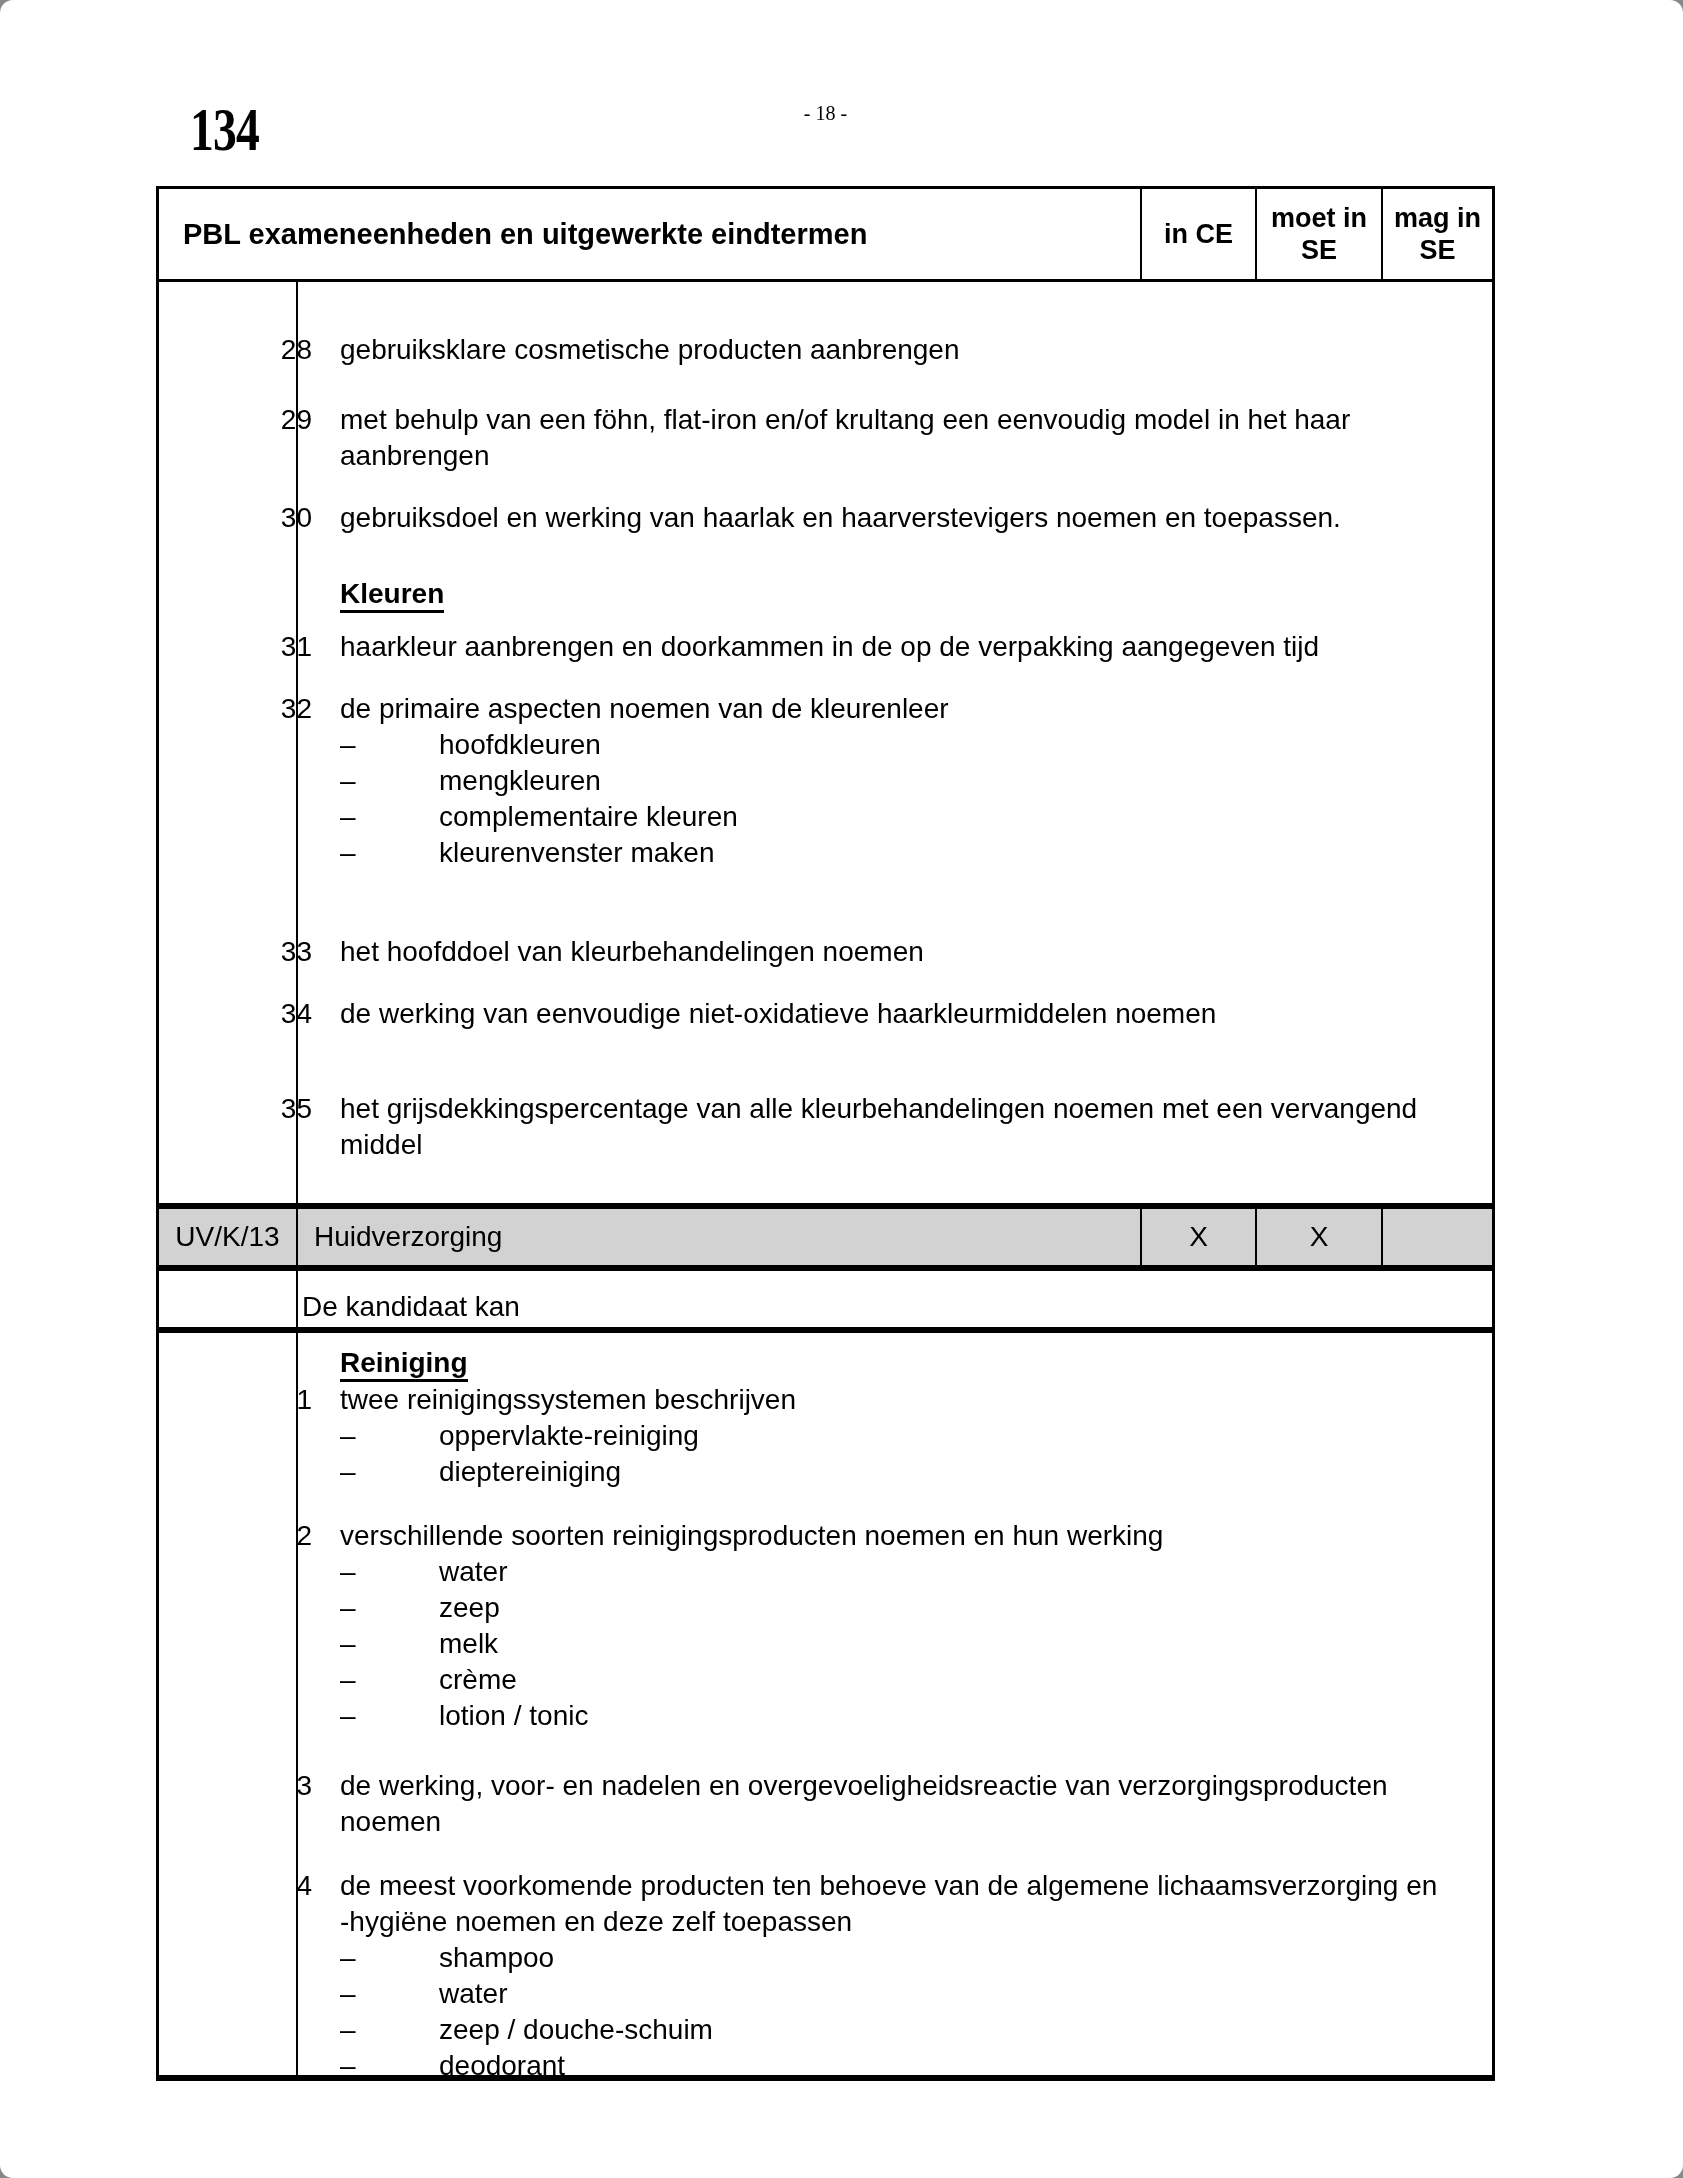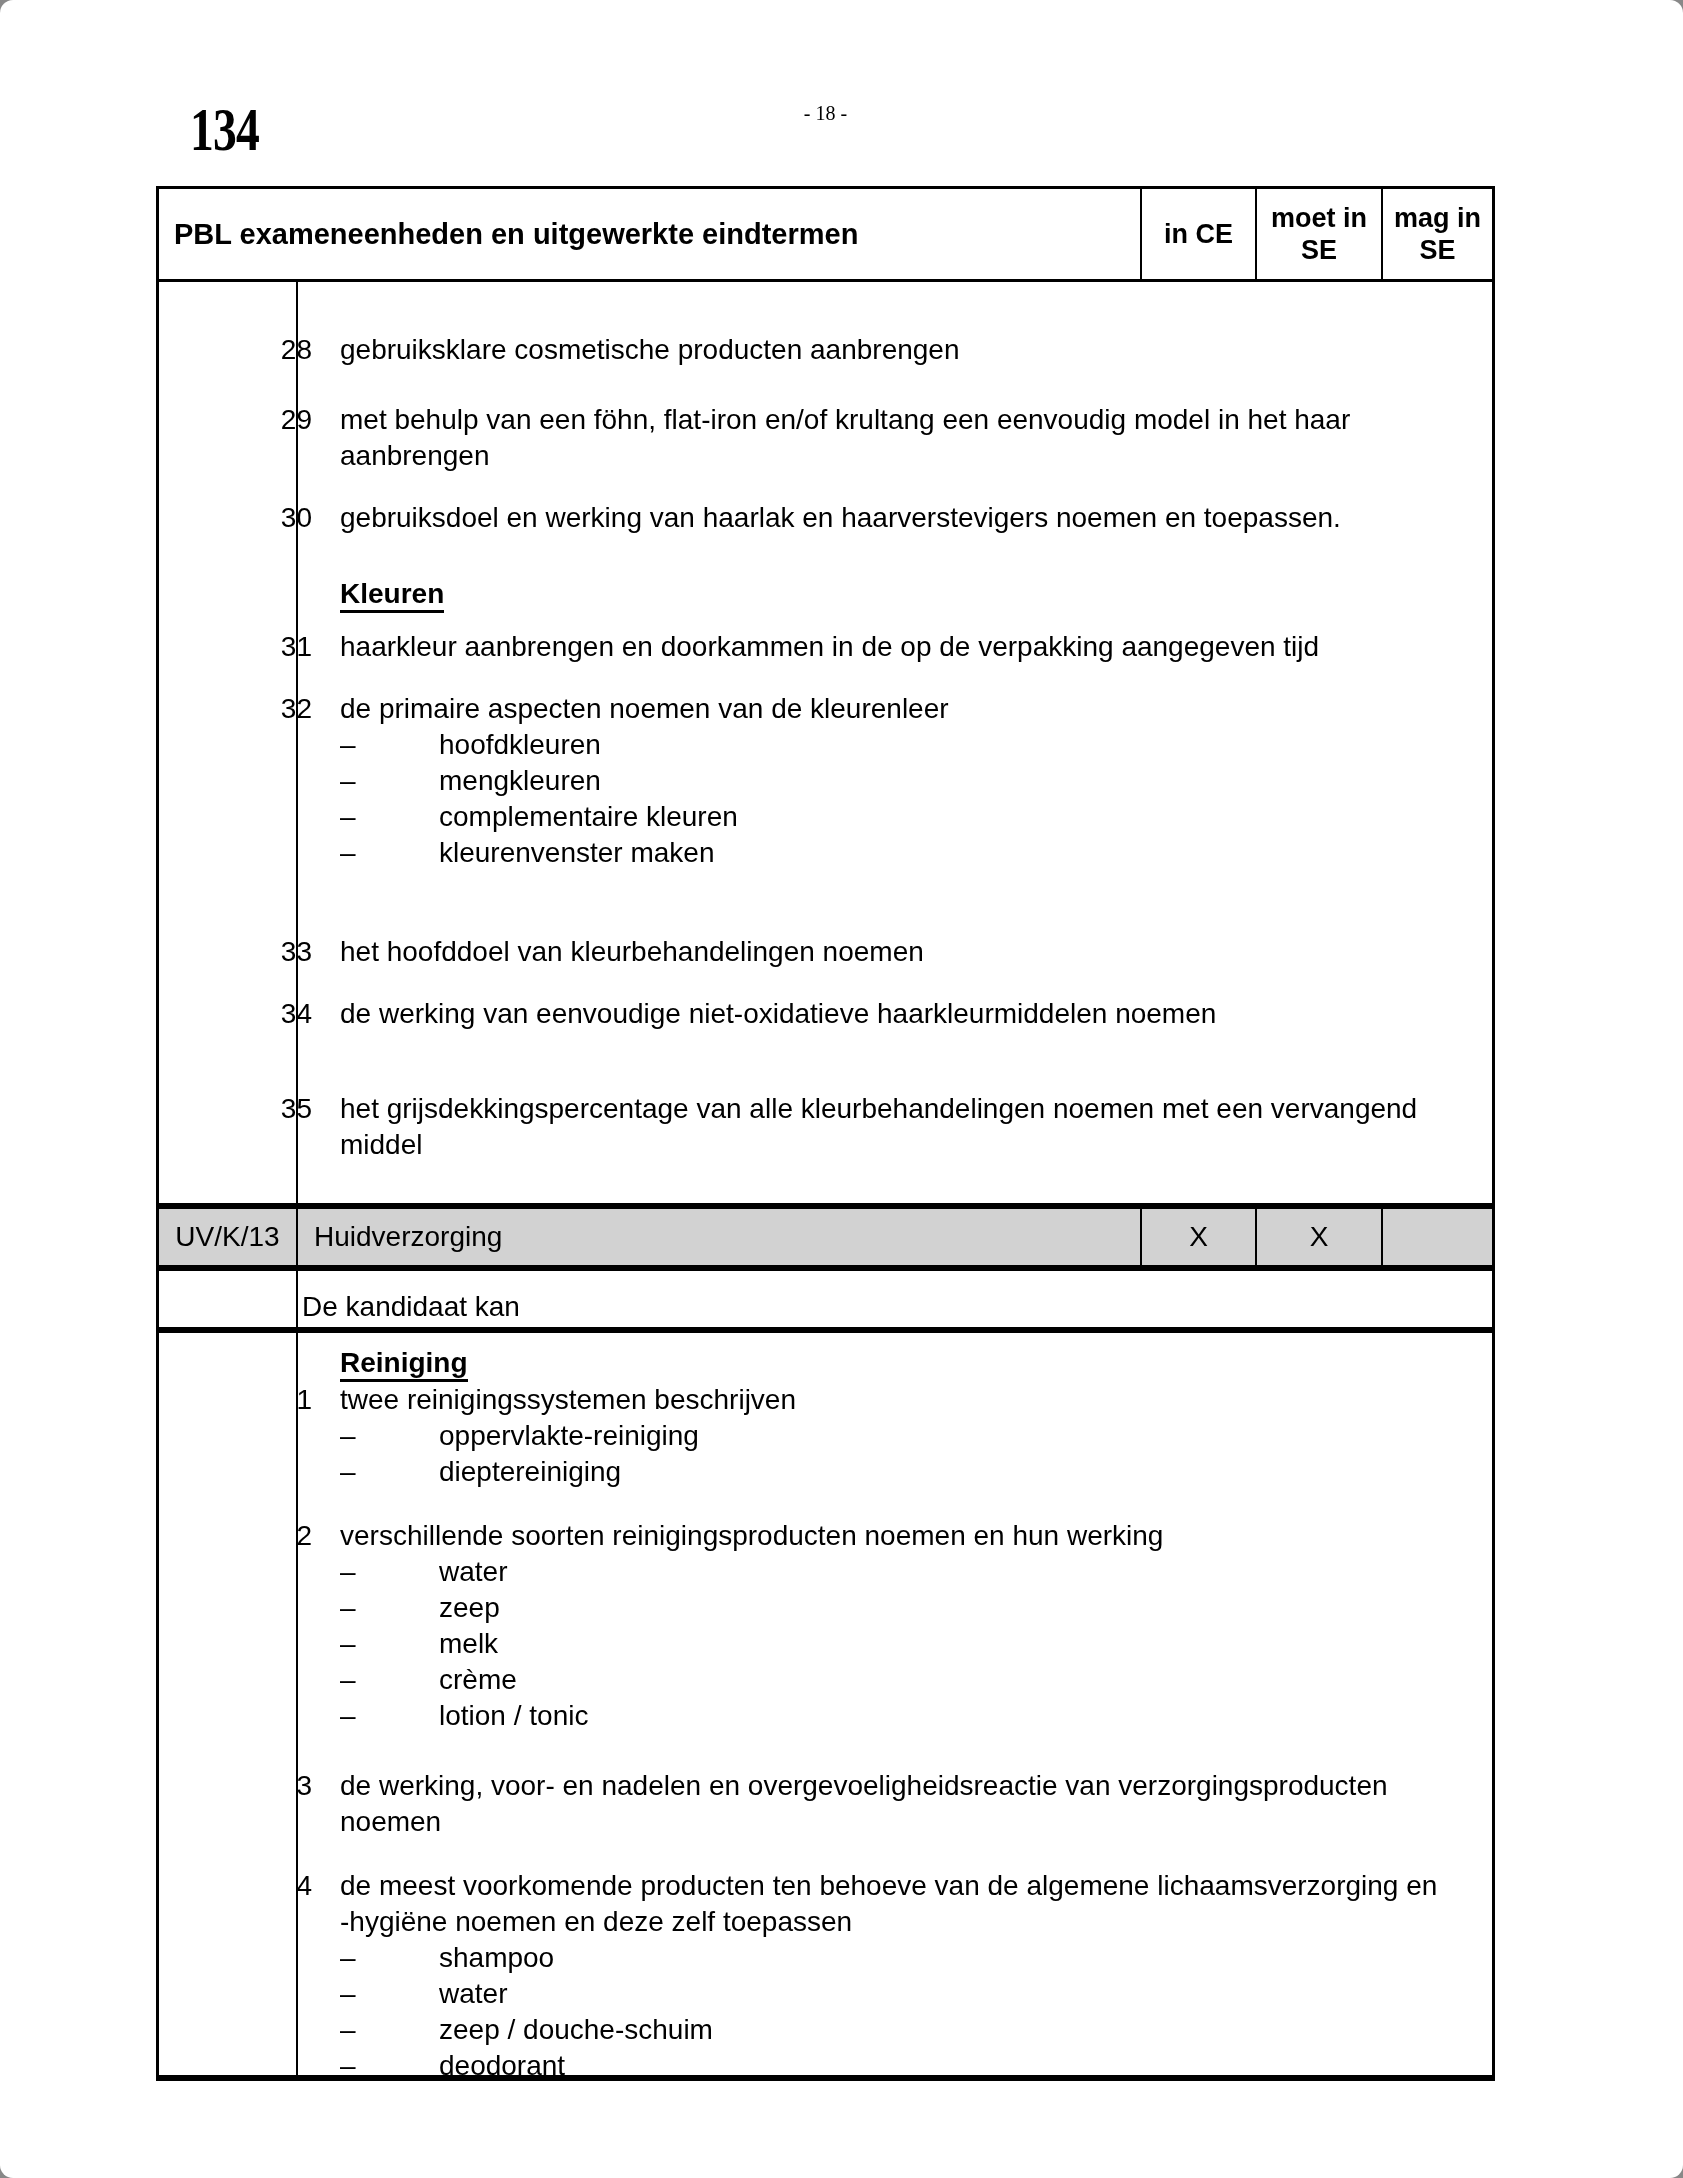--- a/index.html
+++ b/index.html
@@ -20,21 +20,21 @@
     font-family:"Liberation Serif","DejaVu Serif",serif;
     font-size:20px;line-height:1;
   }
   .extable{
     position:absolute;left:156px;top:186px;width:1339px;height:1895px;
     border:3px solid #000;border-bottom-width:6px;box-sizing:border-box;
     display:flex;flex-direction:column;font-size:28px;
   }
   
   .thead{display:flex;height:93px;border-bottom:3px solid #000;box-sizing:border-box;flex-shrink:0;}
-  .th-main{flex:1;display:flex;align-items:center;padding-left:15px;font-weight:bold;font-size:29px;}
+  .th-main{flex:1;display:flex;align-items:center;padding-left:24px;font-weight:bold;font-size:29px;}
   .th-col{
     width:115px;border-left:2px solid #000;box-sizing:border-box;
     display:flex;align-items:center;justify-content:center;text-align:center;
     font-weight:bold;font-size:27px;line-height:32px;flex-shrink:0;padding:0 6px;
   }
   .th-col.w-moet{width:126px;}
   .th-col.w-mag{width:111px;}
   
   .section{position:relative;box-sizing:border-box;flex-shrink:0;overflow:hidden;padding-left:28px;}
   .section::before{

